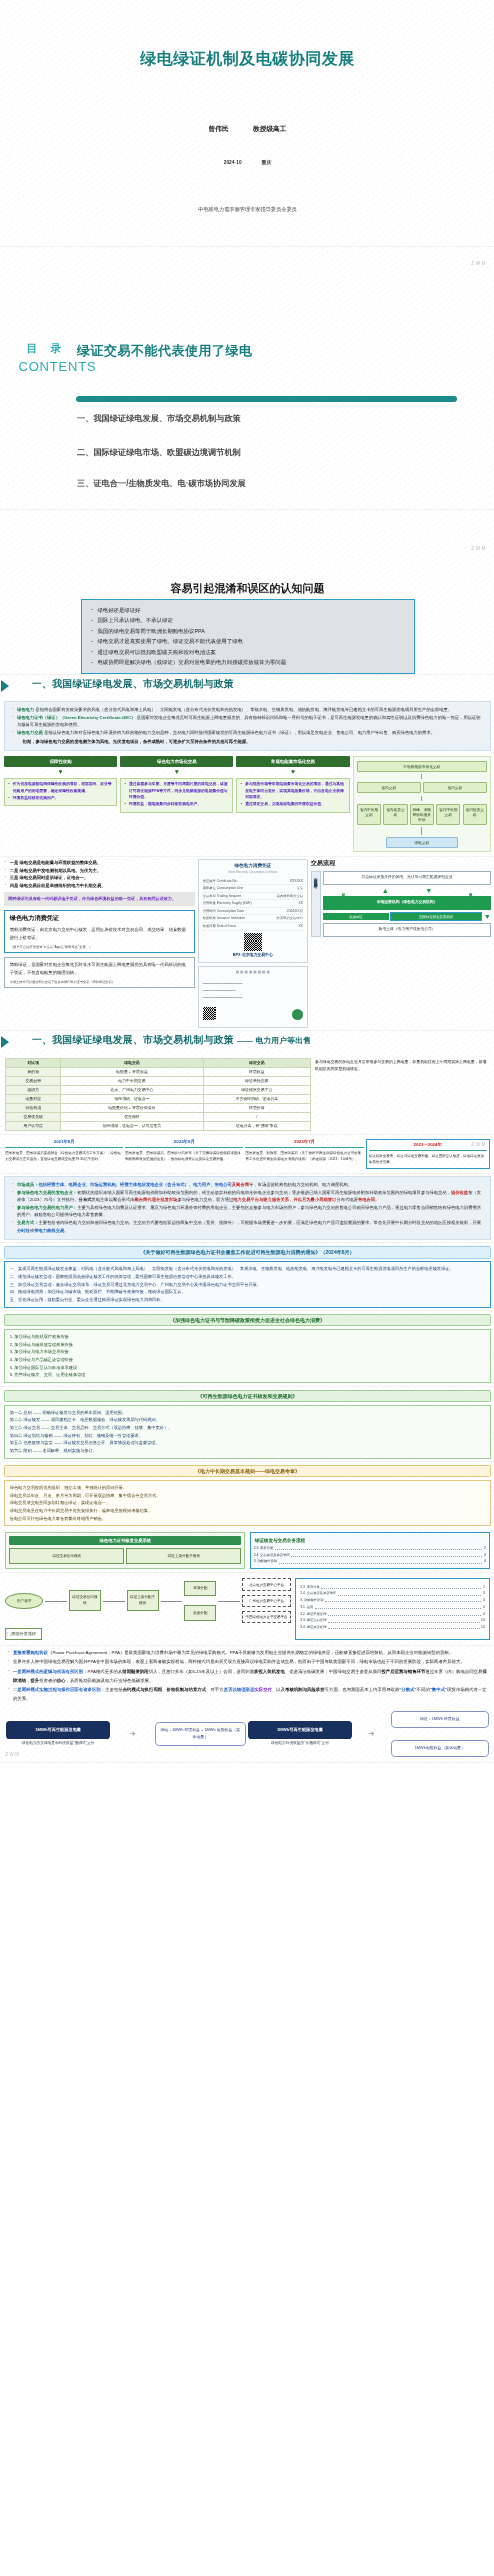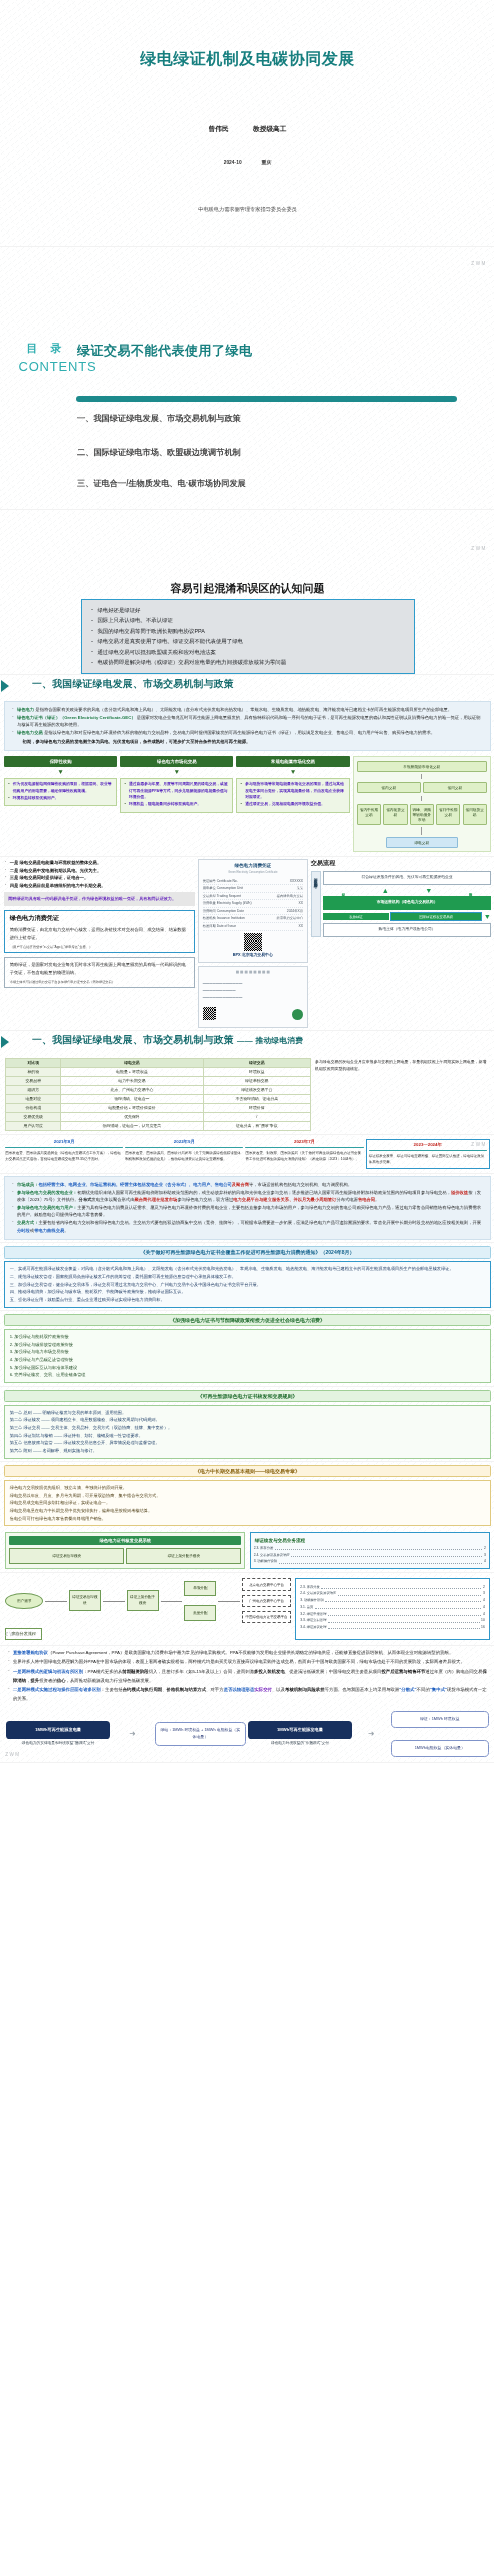--- a/index.html
+++ b/index.html
@@ -463,21 +463,21 @@
       </div>
     </div>
   </section>
 
   <section class="slide">
     <div class="wm"></div>
     <div class="content">
       <div class="sec-head">
         <div class="tri"></div>
         <div class="txt">
-          <span>一、我国绿证绿电发展、市场交易机制与政策</span> <em>—— <span>推动绿电消费</span></em>
+          <span>一、我国绿证绿电发展、市场交易机制与政策</span> <em>—— <span>电力用户等出售</span></em>
         </div>
       </div>
       <div style="display:flex;gap:4.1px;padding:3.1px 5.2px;">
         <div style="flex:1.75;">
           <table class="gt">
             <thead>
               <tr>
                 <th>对比项</th>
                 <th>绿电交易</th>
                 <th>绿证交易</th>

